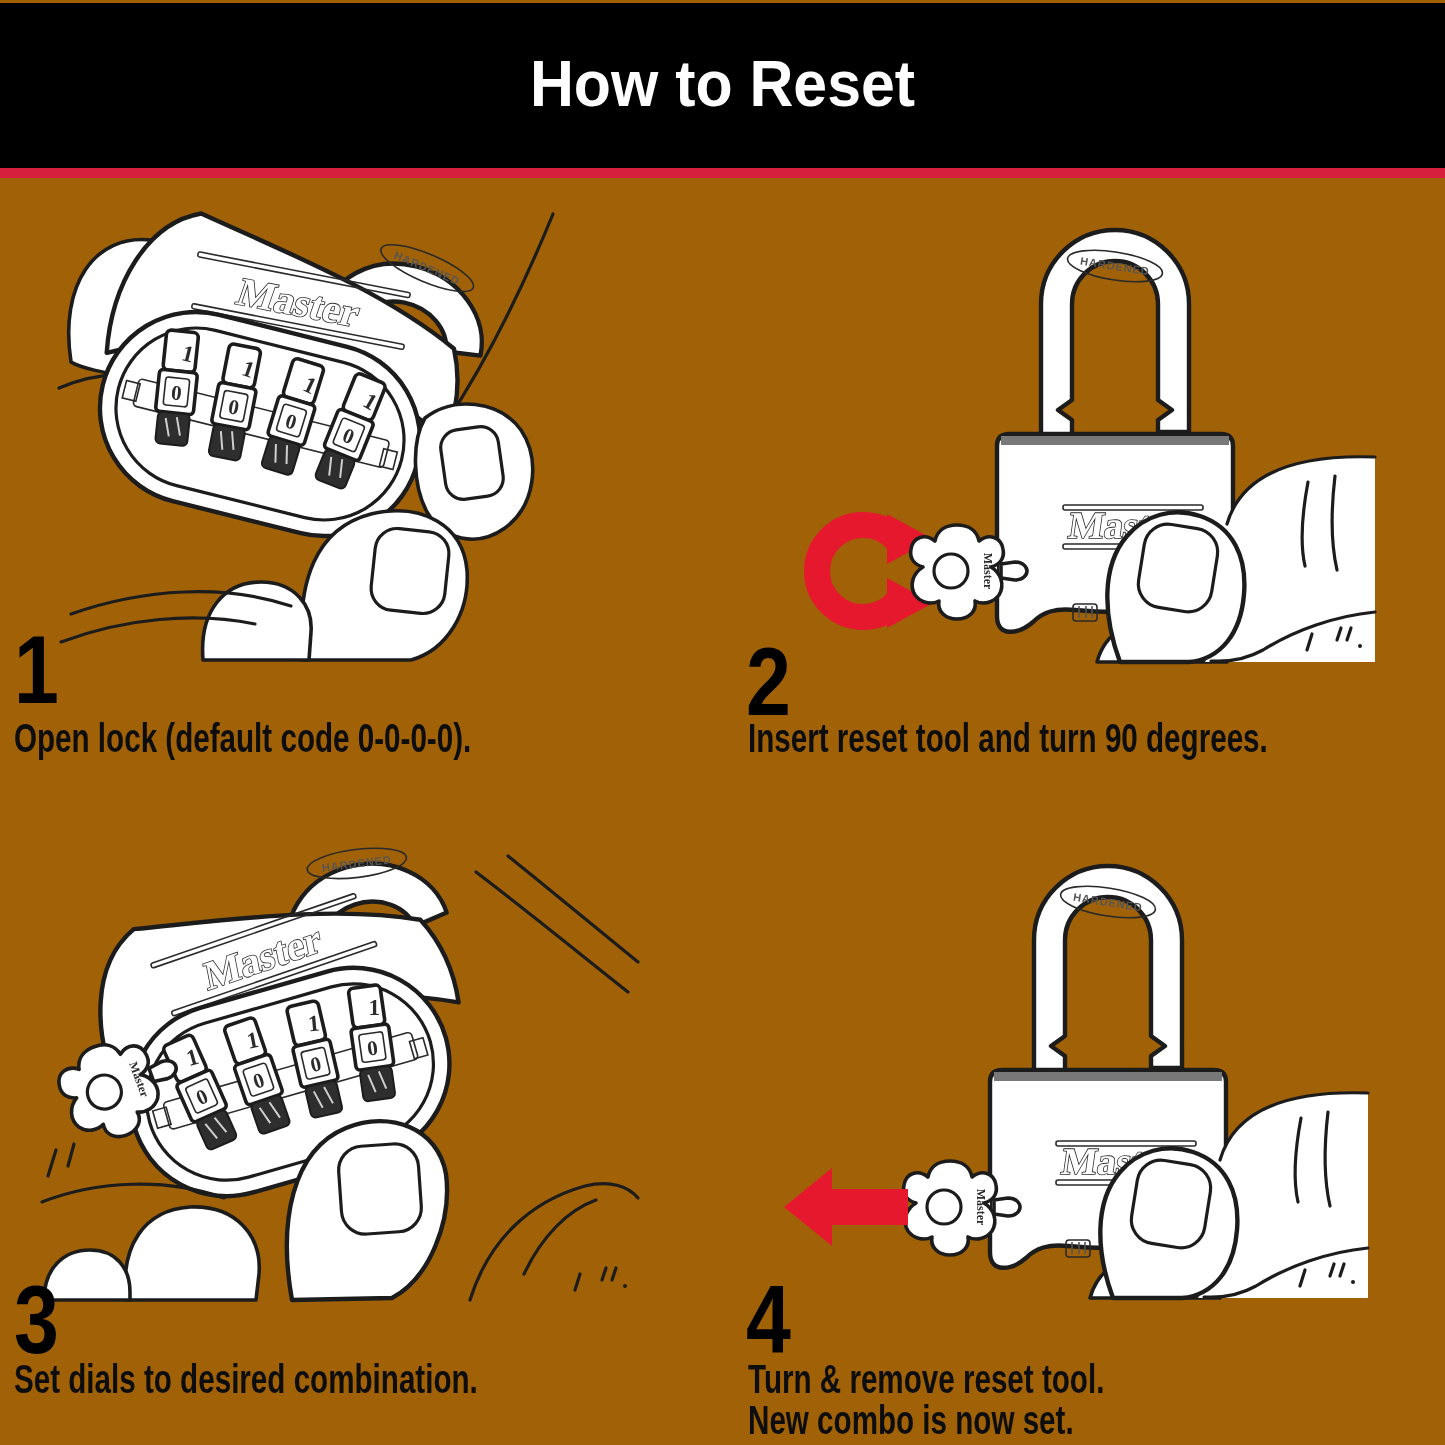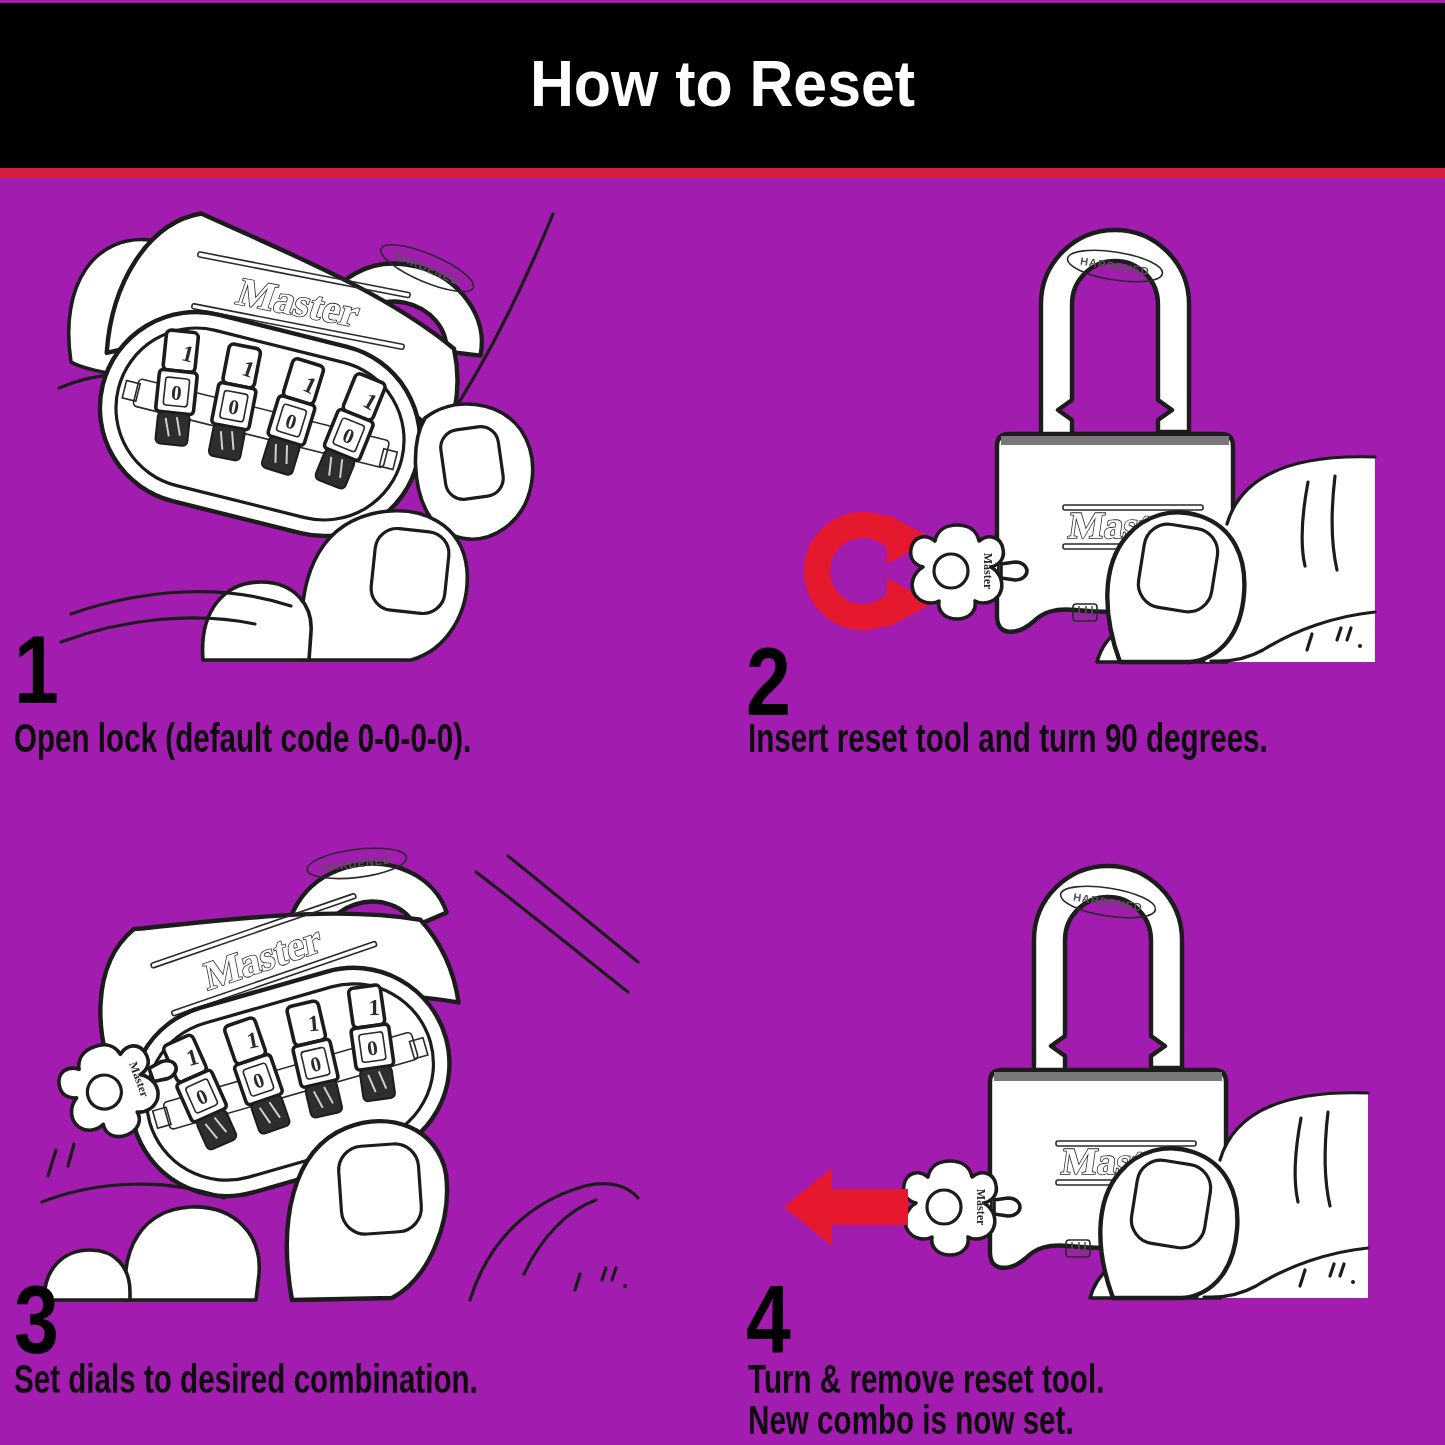--- a/index.html
+++ b/index.html
@@ -1,16 +1,16 @@
 <!DOCTYPE html>
 <html><head>
 <meta charset="utf-8">
 <style>
   html,body{margin:0;padding:0;background:#fff;}
-  #page{position:relative;width:1445px;height:1445px;background:#a21caf;overflow:hidden;
+  #page{position:relative;width:1445px;height:1445px;background:#a16207;overflow:hidden;
         font-family:"Liberation Sans",sans-serif;}
   .header-bar{position:absolute;left:0;top:3px;width:1445px;height:165px;background:#000;}
   .header-title{position:absolute;left:0;top:3px;width:1445px;height:165px;line-height:163px;
         text-align:center;color:#fff;font-size:64px;font-weight:bold;
         transform:scaleX(.95);transform-origin:50% 50%;letter-spacing:0px;}
   .accent-stripe{position:absolute;left:0;top:168px;width:1445px;height:10px;background:#d51f3c;}
   .step-num{position:absolute;font-size:96px;font-weight:bold;color:#000;line-height:1;
         transform:scaleX(.84);transform-origin:0 0;}
   .step-caption{position:absolute;font-size:40px;font-weight:bold;color:#0d0d0d;line-height:41px;
         white-space:nowrap;transform:scaleX(.74);transform-origin:0 0;}

